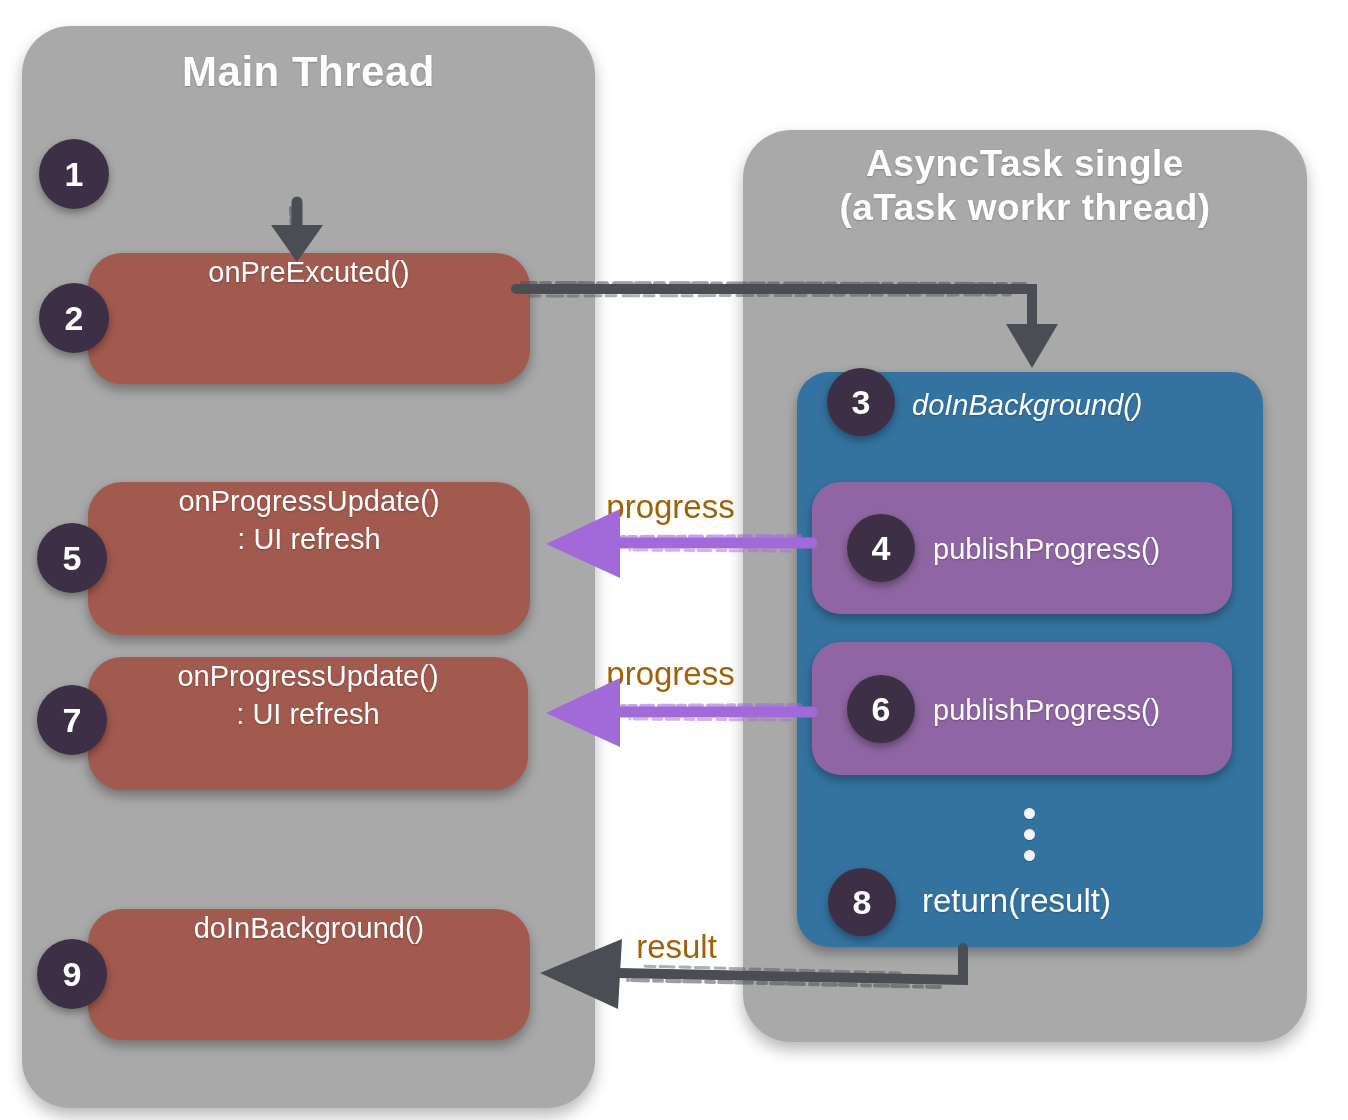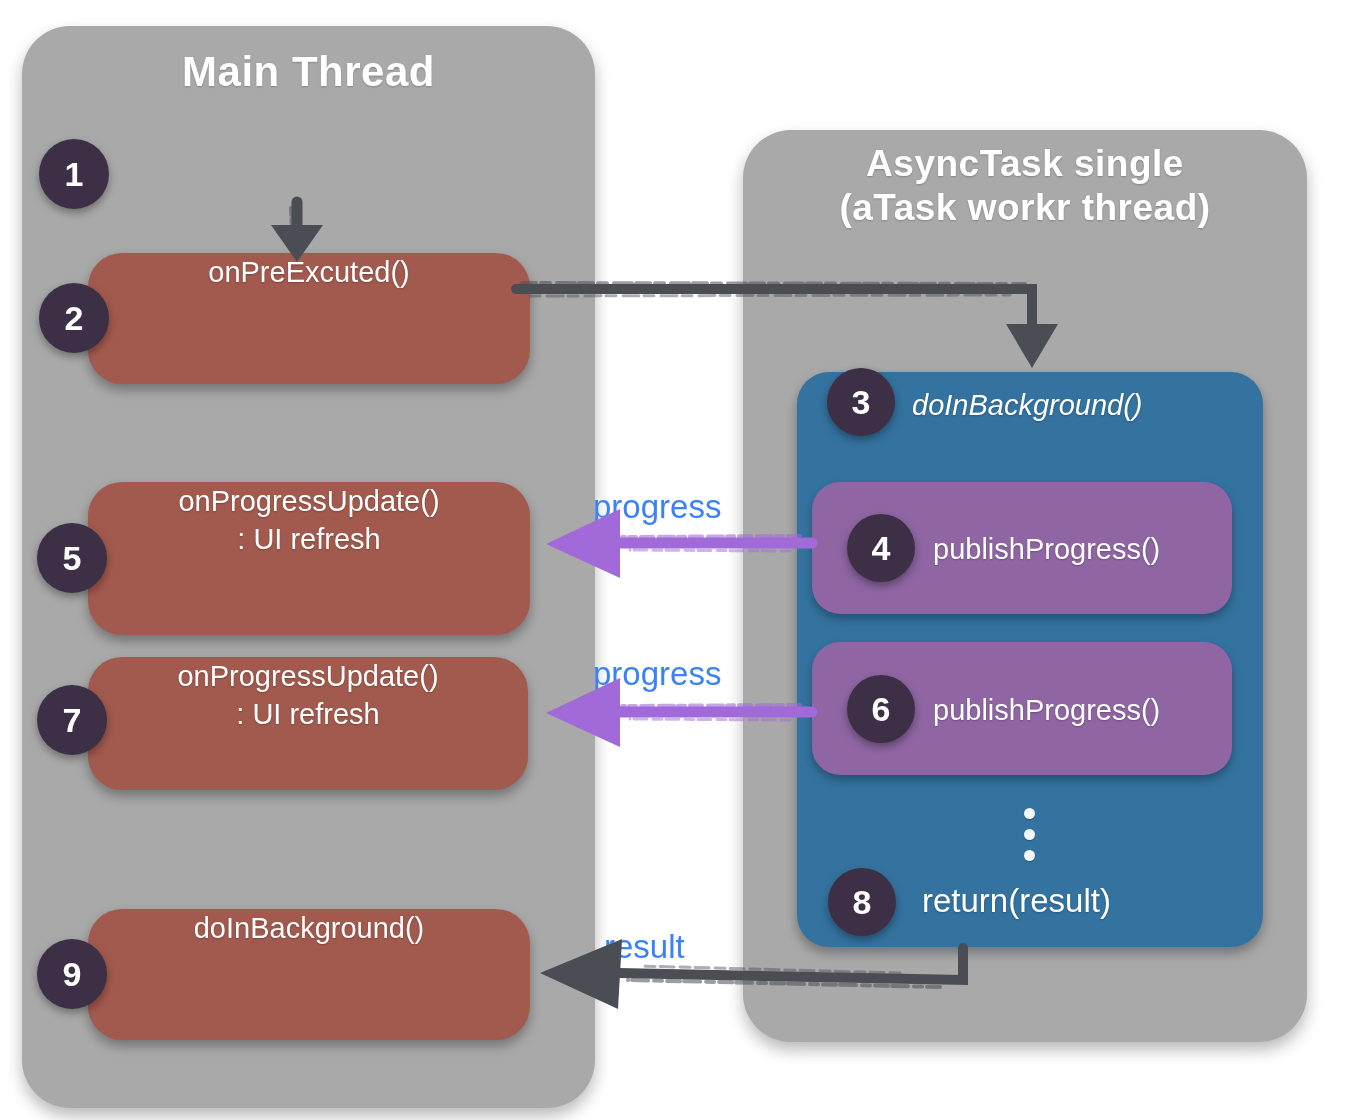--- a/index.html
+++ b/index.html
@@ -33,21 +33,21 @@
            background:#3c2f46;color:#ffffff;font-weight:bold;font-size:34px;
            display:flex;align-items:center;justify-content:center;
            box-shadow:0 4px 8px rgba(0,0,0,0.35);z-index:5;}
   .ncircle.small{width:68px;height:68px;}
 
   
   .free-label{position:absolute;color:#ffffff;font-size:31px;
               text-shadow:0 1px 2px rgba(0,0,0,0.22);}
 
   
-  .flow-label{position:absolute;color:#3b82f6;font-size:33px;}
+  .flow-label{position:absolute;color:#a16207;font-size:33px;text-align:center;}
 
   
   .inner-label{position:absolute;color:#ffffff;font-size:29px;
                text-shadow:0 1px 2px rgba(0,0,0,0.25);}
 
   
   .vdots{position:absolute;display:flex;flex-direction:column;gap:10px;align-items:center;}
   .vdots .dot{width:11px;height:11px;border-radius:50%;background:#f4f6f8;
               box-shadow:0 1px 1px rgba(0,0,0,0.25);}
 

